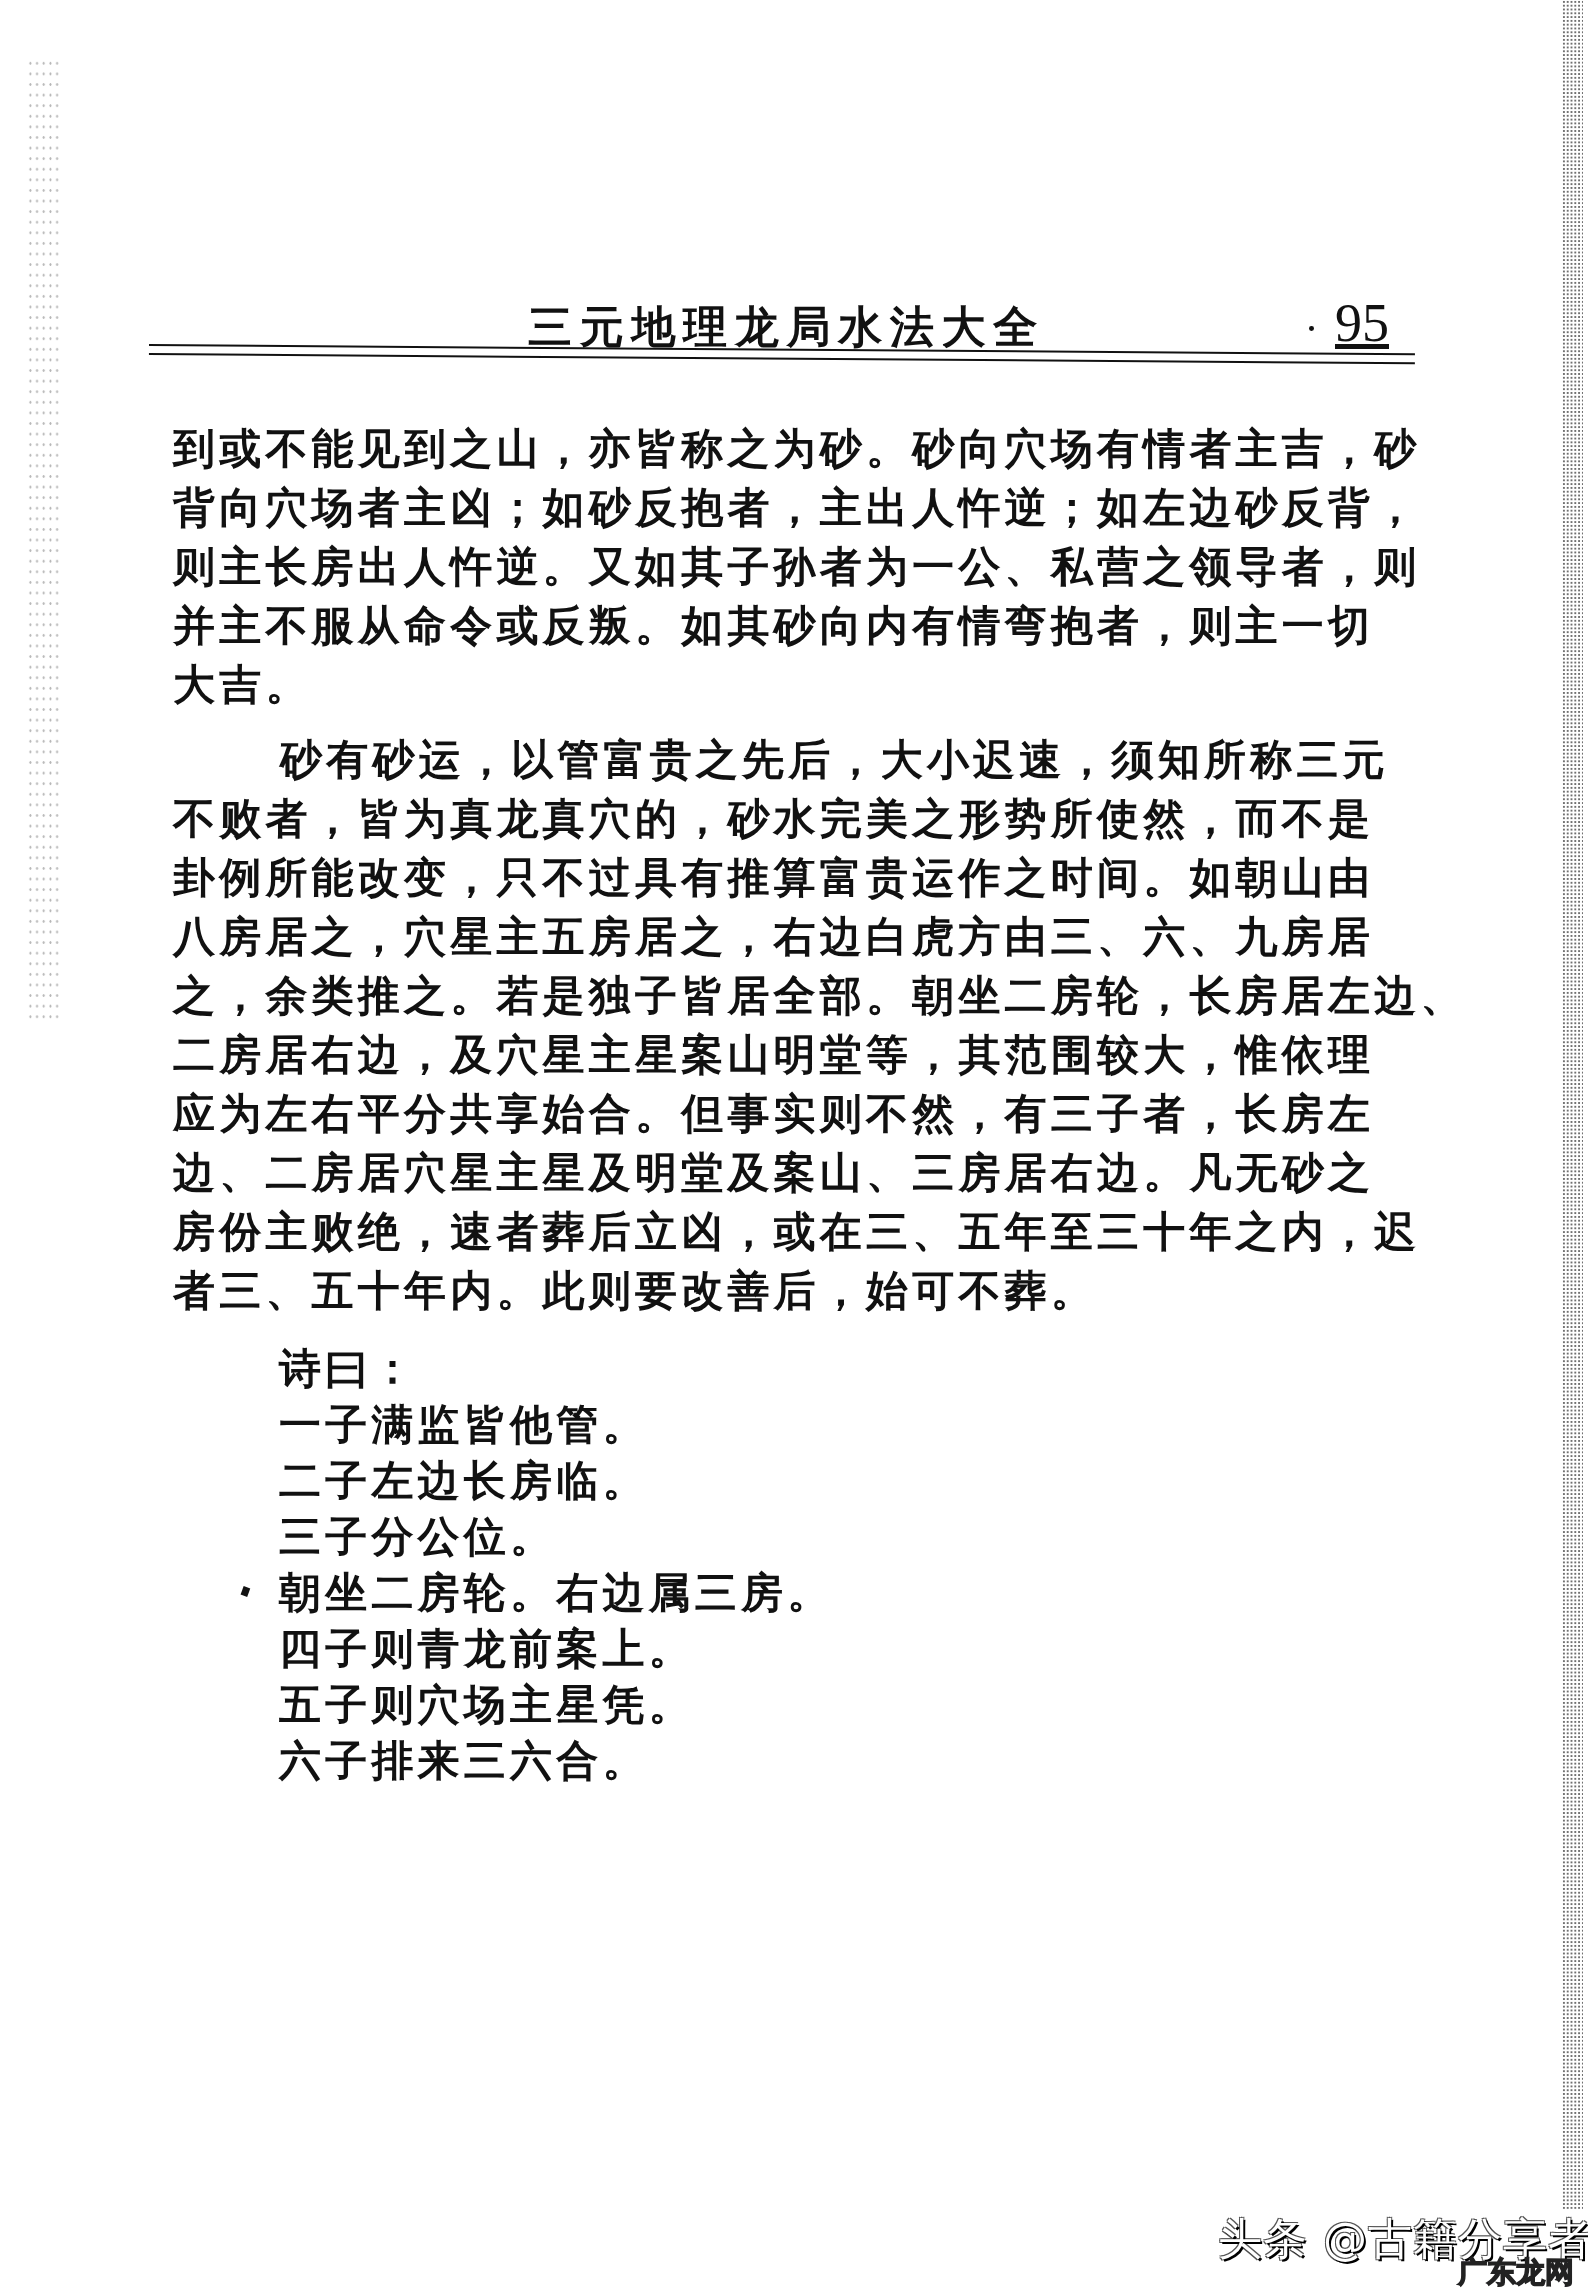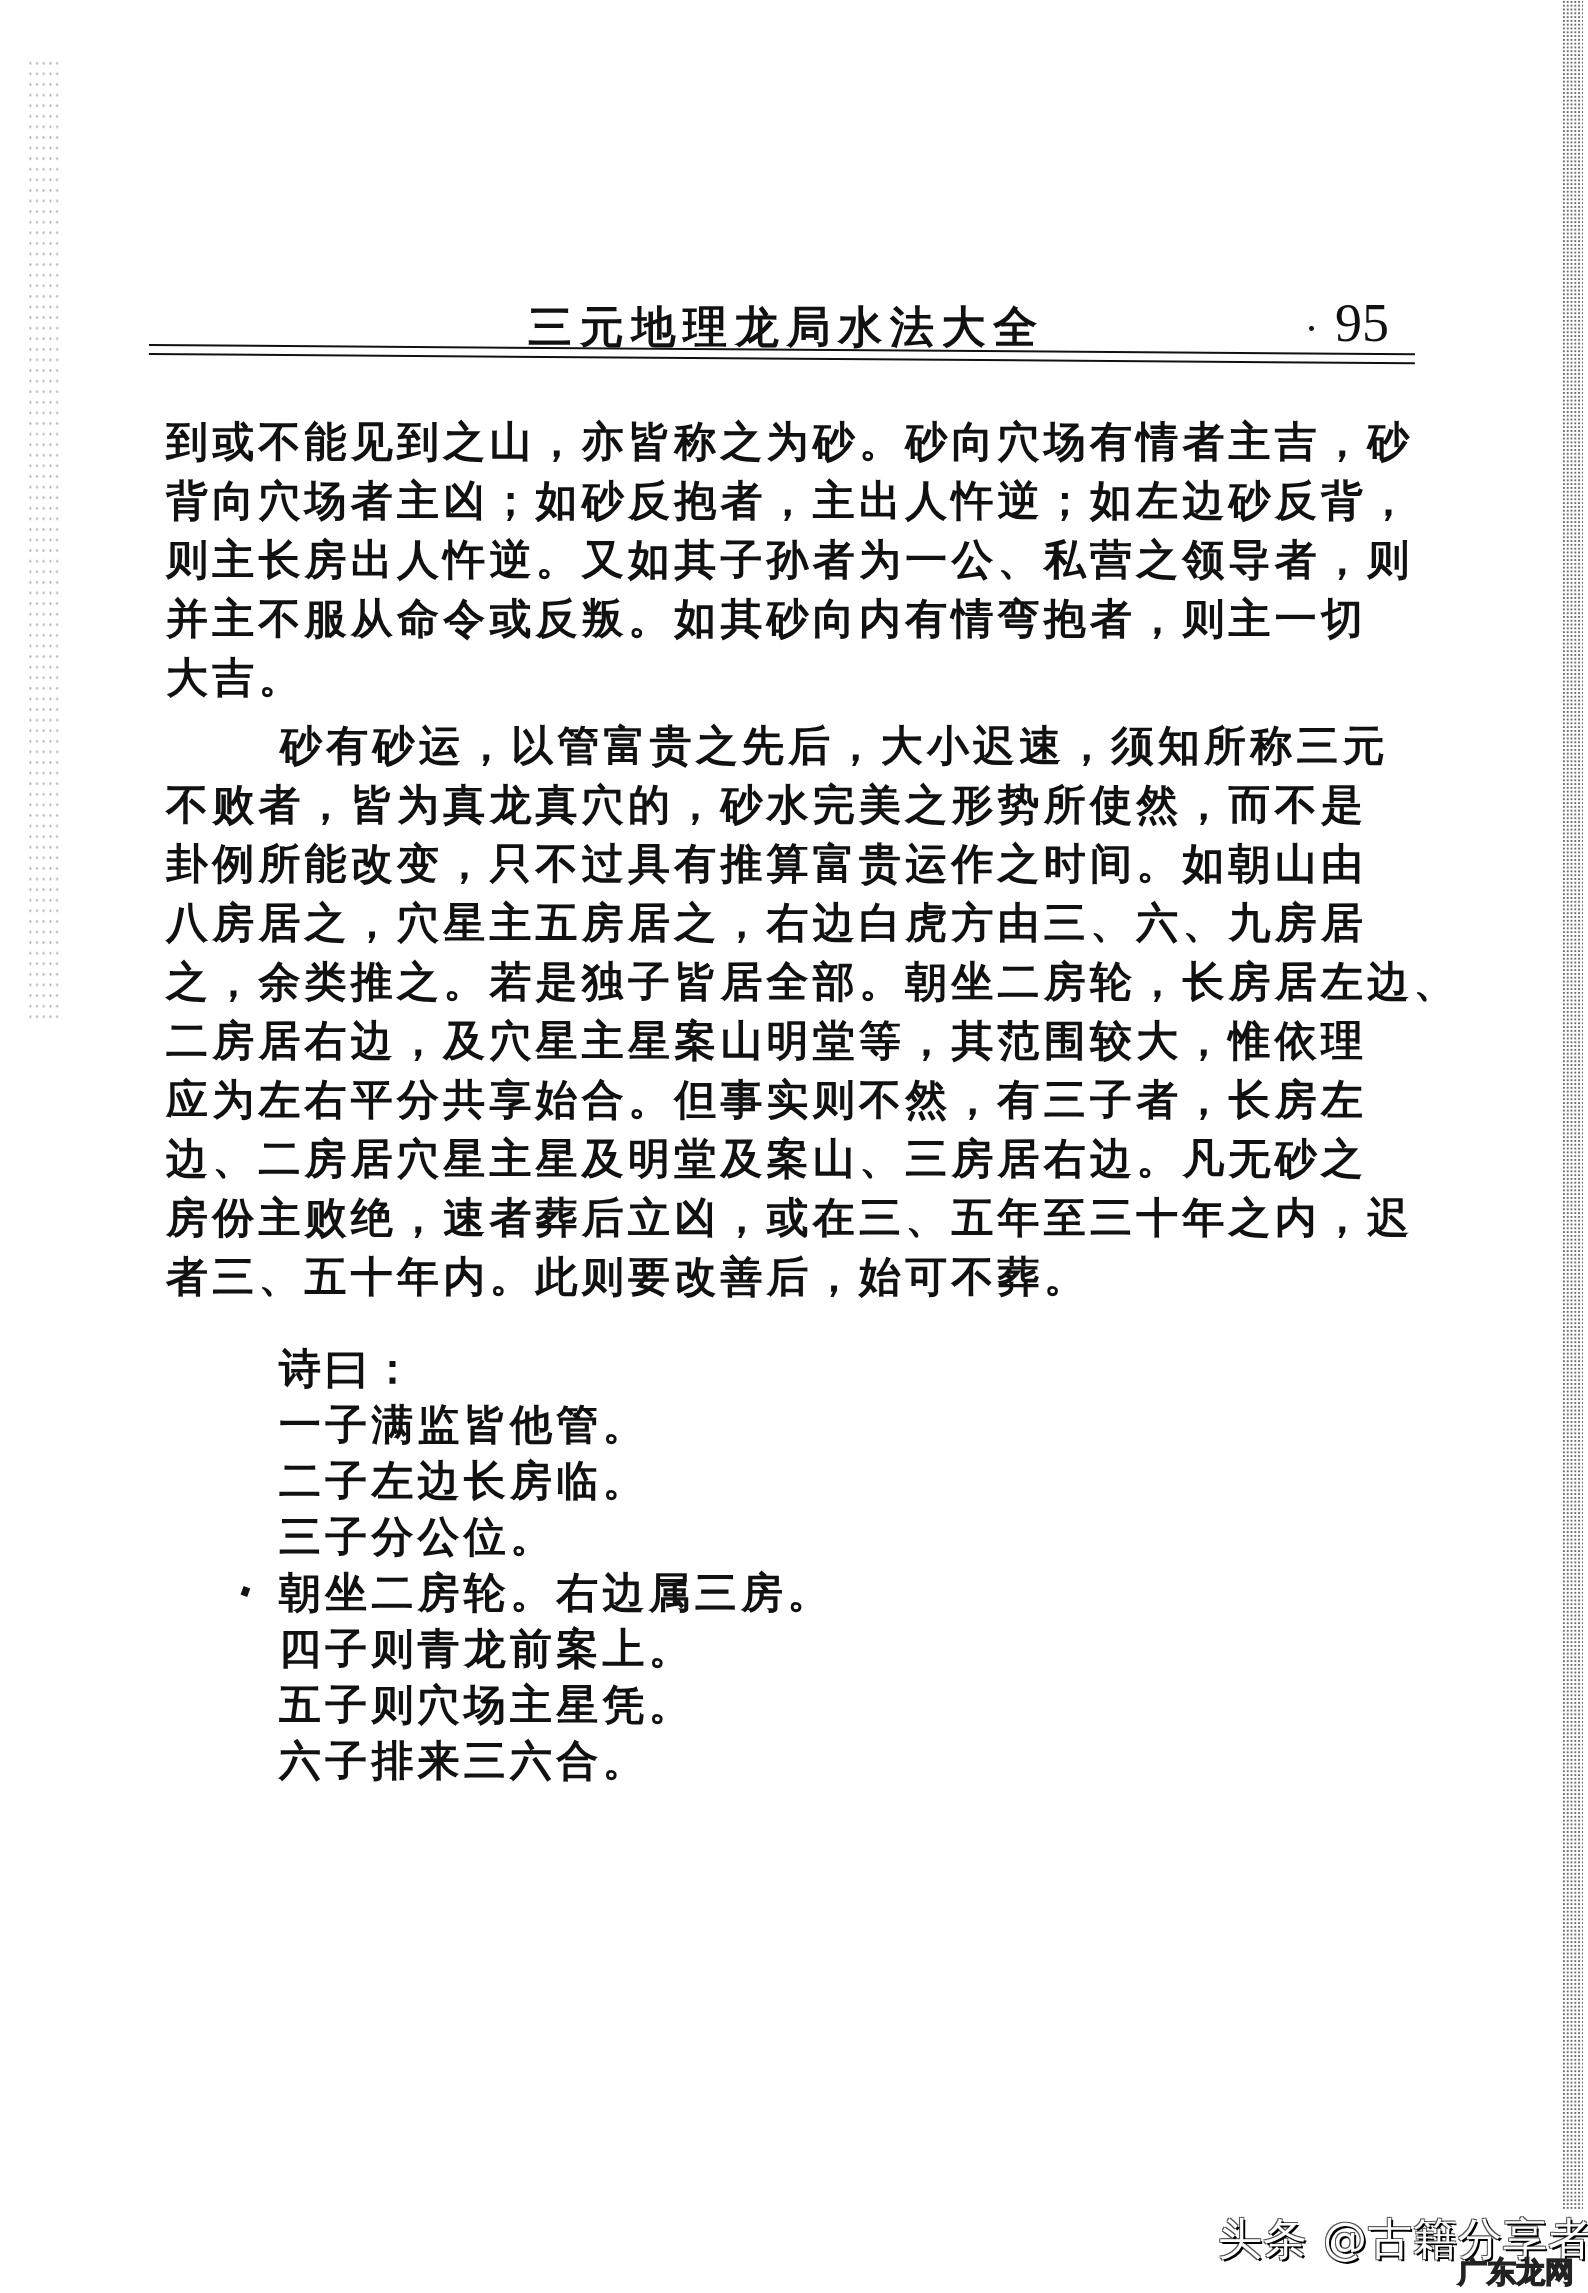--- a/index.html
+++ b/index.html
@@ -20,33 +20,34 @@
   .running-head {
     position: absolute; left: 149px; top: 288px; width: 1266px; height: 86px;
   }
   .running-title {
     position: absolute; left: 379px; top: 9.6px; font-size: 44px; letter-spacing: 7.7px;
     font-family: "DejaVu Serif", "Liberation Serif", serif; font-weight: bold;
   }
   .page-number {
     position: absolute; left: 1186px; top: 3.8px; font-size: 54px;
     font-family: "Liberation Serif", "DejaVu Serif", serif;
+    text-decoration: underline;
   }
   .page-number-dot { position:absolute; left: 1160px; top: 38px; width:4.8px; height:4.8px; background:#111; border-radius:50%; }
   .rule {
     position: absolute; left: 0; top: 56px; width: 1266px; height: 10.6px;
     border-top: 2.9px solid #111; border-bottom: 2.9px solid #111;
     box-sizing: border-box; transform: rotate(0.42deg); transform-origin: left top;
   }
   .body-text {
     position: absolute; left: 157px; top: 403px; width: 1263px;
     font-family: "DejaVu Sans", "Liberation Sans", sans-serif; font-weight: bold;
     font-size: 42px; line-height: 59px; letter-spacing: 4.2px;
   }
-  .para { margin: 9px; white-space: nowrap; }
+  .para { margin: 16px; white-space: nowrap; }
   .line { display: block; }
   .indent { padding-left: 92px; text-align: center; }
   .poem {
     position: absolute; left: 279px; top: 1341px;
     font-family: "DejaVu Sans", "Liberation Sans", sans-serif; font-weight: bold;
     font-size: 42px; line-height: 56px; letter-spacing: 4.2px;
   }
   .poem-line { display: block; white-space: nowrap; }
   .poem-mark { position:absolute; left: 242px; top: 1587px; width:6.7px; height:8.6px; background:#111; transform: rotate(20deg); }
   .watermark {

